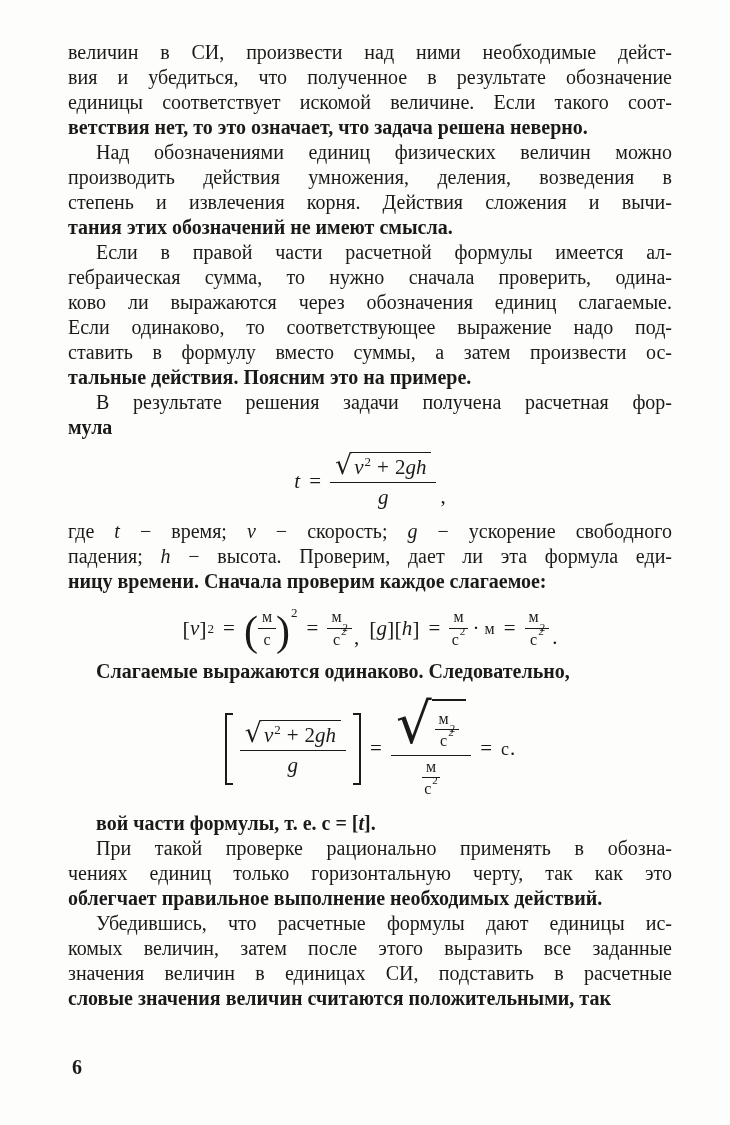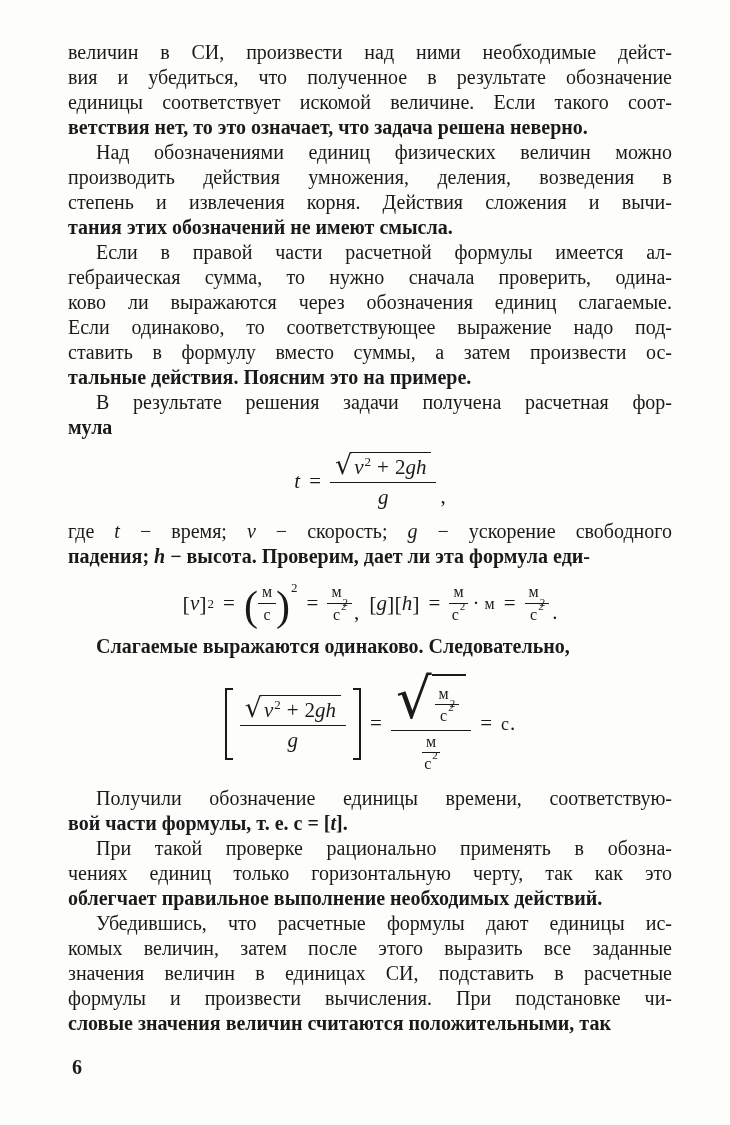--- a/index.html
+++ b/index.html
@@ -127,20 +127,21 @@
       <span class="fden">
           <em>g</em>
         </span>
     </span>
     <span class="tail">,</span>
   </div>
 
   <div class="para">
       <div class="tline">где <em>t</em> − время; <em>v</em> − скорость; <em>g</em> − ускорение свободного</div>
       <div class="tline">падения; <em>h</em> − высота. Проверим, дает ли эта формула еди-</div>
+      <div class="tline">ницу времени. Сначала проверим каждое слагаемое:</div>
     </div>
 
   <div class="formula f2">
     <span class="brk">[</span>
       <em>v</em>
       <span class="brk">]</span>
       <sup class="e">2</sup>
     <span class="eq">=</span>
     <span class="bigparen">(</span>
     <span class="frac small">
@@ -251,30 +252,28 @@
       </span>
     </span>
     <span class="eq">=</span>
     <span class="res">
         <span class="u rlg">с</span>
         <span>.</span>
       </span>
   </div>
 
   <div class="para indent">
-      <div class="tline">Получили обозначение единицы времени, соответствую-</div>
       <div class="tline">вой части формулы, т. е. с = [<em>t</em>].</div>
     </div>
   <div class="para indent">
       <div class="tline">При такой проверке рационально применять в обозна-</div>
       <div class="tline">чениях единиц только горизонтальную черту, так как это</div>
       <div class="tline">облегчает правильное выполнение необходимых действий.</div>
     </div>
   <div class="para indent">
       <div class="tline">Убедившись, что расчетные формулы дают единицы ис-</div>
       <div class="tline">комых величин, затем после этого выразить все заданные</div>
       <div class="tline">значения величин в единицах СИ, подставить в расчетные</div>
-      <div class="tline">формулы и произвести вычисления. При подстановке чи-</div>
       <div class="tline">словые значения величин считаются положительными, так</div>
     </div>
 
   <div class="pagenum">6</div>
 </div>
 
 </body></html>

